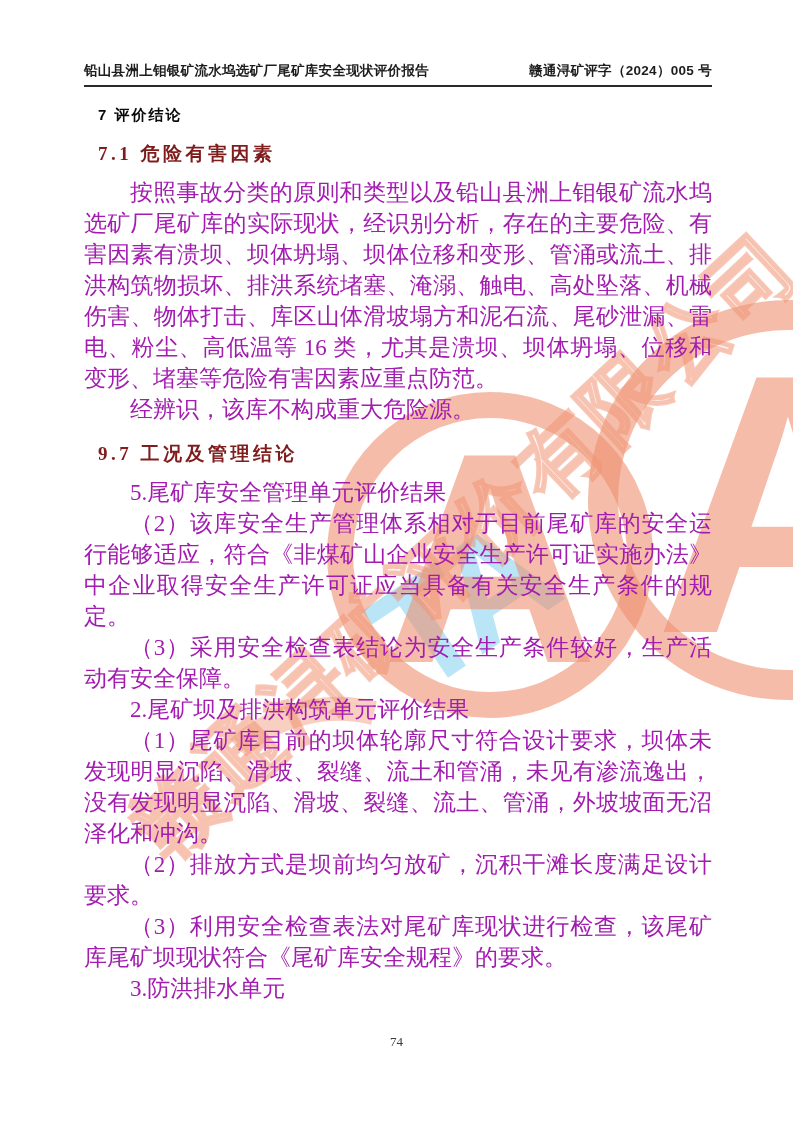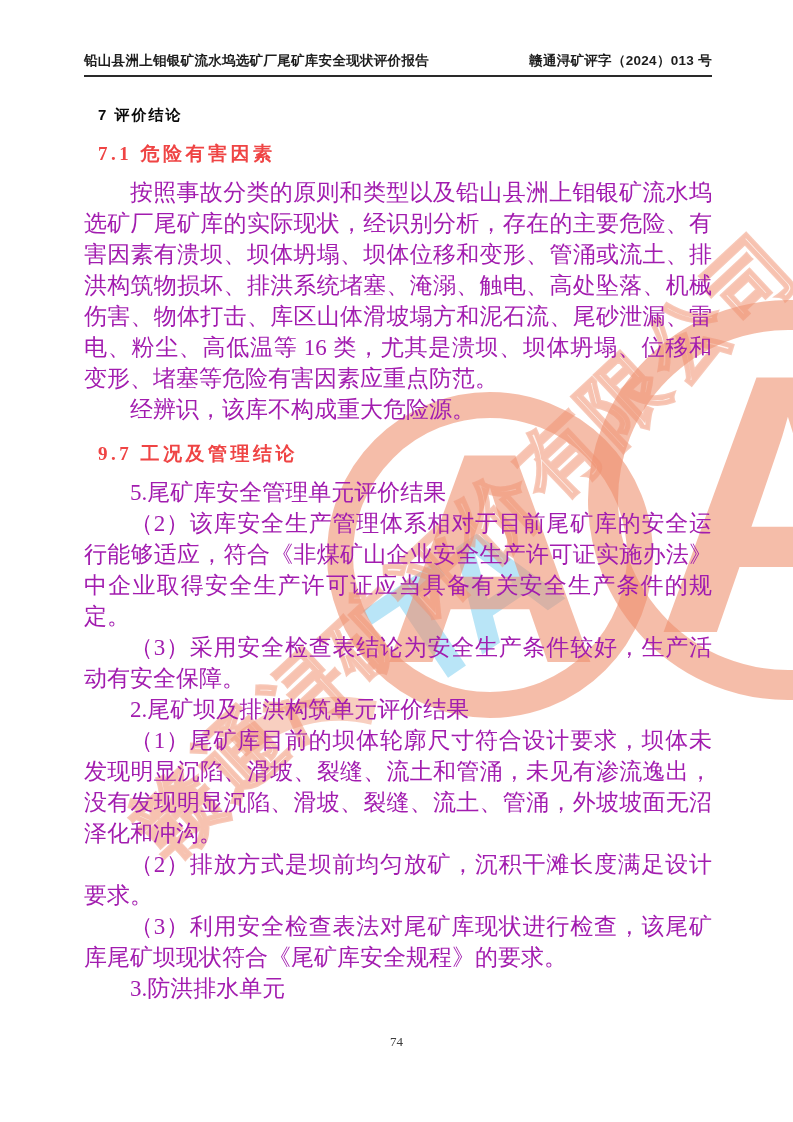--- a/index.html
+++ b/index.html
@@ -6,40 +6,40 @@
   .page{
     position:relative;
     width:793px;height:1122px;
     margin:0 auto;
     background:#ffffff;
     overflow:hidden;
     font-family:"Liberation Serif", serif;
   }
   
   .header{
-    position:absolute;left:84px;right:81px;top:52px;
+    position:absolute;left:84px;right:81px;top:62px;
     display:flex;justify-content:space-between;align-items:flex-end;
     font-family:"Liberation Sans", sans-serif;
     font-weight:bold;font-size:13.5px;color:#1d1d1d;
     padding-bottom:5px;border-bottom:2px solid #2a2a2a;
     letter-spacing:.3px;
   }
   
   .content{
     position:absolute;left:84px;right:81px;top:92px;
     z-index:3;
   }
   h1.chapter{
     font-family:"Liberation Sans", sans-serif;
     font-size:15px;font-weight:bold;color:#0a0a0a;
     margin:14px 0 8px 14px;letter-spacing:2px;
   }
   h2.section{
     font-family:"Liberation Serif", serif;
-    font-size:19px;font-weight:bold;color:#ef4444;
+    font-size:19px;font-weight:bold;color:#7f1d1d;
     margin:16px 0 10px 14px;letter-spacing:3.5px;
   }
   p.para{
     font-size:23px;line-height:31px;color:#a21caf;
     text-align:justify;text-indent:2em;margin:0;
   }
   .pagenum{
     position:absolute;left:0;right:0;top:1034px;
     text-align:center;font-size:13px;color:#3c3c3c;
     font-family:"Liberation Serif", serif;z-index:3;
@@ -86,21 +86,21 @@
       <circle class="seal-ring" cx="788" cy="500" r="185" stroke-width="30"></circle>
       <text class="seal-a" x="788" y="632" font-size="370" text-anchor="middle">A</text>
 
       <path class="seal-arc" d="M 238 748 A 150 150 0 0 1 374 713" stroke-width="24"></path>
     </svg>
     <div class="wm-diagonal">赣通浔矿评价有限公司</div>
   </div>
 
   <div class="header">
     <span>铅山县洲上钼银矿流水坞选矿厂尾矿库安全现状评价报告</span>
-    <span>赣通浔矿评字（2024）013 号</span>
+    <span>赣通浔矿评字（2024）005 号</span>
   </div>
 
   <div class="content">
     <h1 class="chapter">7 评价结论</h1>
 
     <h2 class="section">7.1 危险有害因素</h2>
     <p class="para">按照事故分类的原则和类型以及铅山县洲上钼银矿流水坞选矿厂尾矿库的实际现状，经识别分析，存在的主要危险、有害因素有溃坝、坝体坍塌、坝体位移和变形、管涌或流土、排洪构筑物损坏、排洪系统堵塞、淹溺、触电、高处坠落、机械伤害、物体打击、库区山体滑坡塌方和泥石流、尾砂泄漏、雷电、粉尘、高低温等 16 类，尤其是溃坝、坝体坍塌、位移和变形、堵塞等危险有害因素应重点防范。</p>
     <p class="para">经辨识，该库不构成重大危险源。</p>
 
     <h2 class="section">9.7 工况及管理结论</h2>

